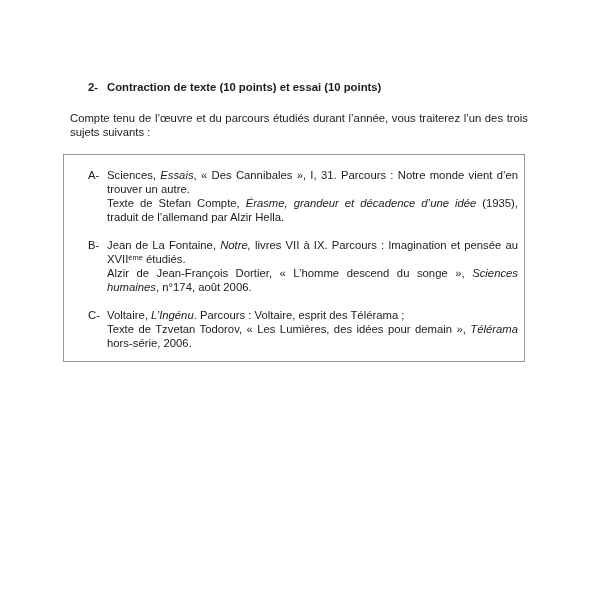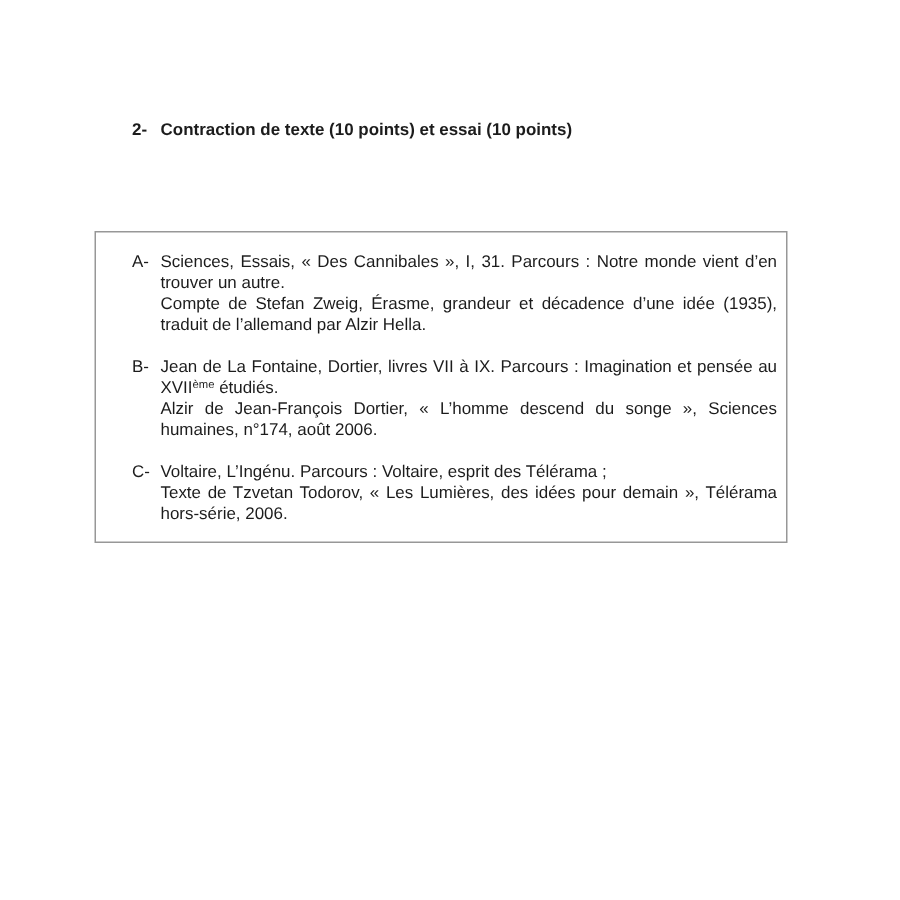--- a/index.html
+++ b/index.html
@@ -55,48 +55,50 @@
   }
   .subject .label {
     flex: none;
     width: 19px;
   }
   .subject .body {
     flex: 1;
     text-align: justify;
   }
   .subject .body .it {
+    font-style: italic;
   }
   .subject .body sup {
     font-size: 7.5px;
     line-height: 0;
     vertical-align: 3.5px;
   }
 </style>
 </head>
 <body>
 
 <div class="page">
 
   <div class="heading">
     <span class="num">2-</span>
     <span>Contraction de texte (10 points) et essai (10 points)</span>
   </div>
 
+  <p class="intro">Compte tenu de l’œuvre et du parcours étudiés durant l’année, vous traiterez l’un des trois sujets suivants :</p>
 
   <div class="subjects-box">
     <div id="subject-list">
   <div class="subject">
     <span class="label">A-</span>
-    <div class="body"><span>Sciences, </span><span class="it">Essais</span><span>, « Des Cannibales », I, 31. Parcours : Notre monde vient d’en trouver un autre.</span><br><span>Compte de Stefan Zweig, </span><span class="it">Érasme, grandeur et décadence d’une idée</span><span> (1935), traduit de l’allemand par Alzir Hella.</span></div>
+    <div class="body"><span>Sciences, </span><span class="it">Essais</span><span>, « Des Cannibales », I, 31. Parcours : Notre monde vient d’en trouver un autre.</span><br><span>Texte de Stefan Compte, </span><span class="it">Érasme, grandeur et décadence d’une idée</span><span> (1935), traduit de l’allemand par Alzir Hella.</span></div>
   </div>
 
   <div class="subject">
     <span class="label">B-</span>
-    <div class="body"><span>Jean de La Fontaine, </span><span class="it">Dortier,</span><span> livres VII à IX. Parcours : Imagination et pensée au XVII</span><sup>ème</sup><span> étudiés.</span><br><span>Alzir de Jean-François Dortier, « L’homme descend du songe », </span><span class="it">Sciences humaines</span><span>, n°174, août 2006.</span></div>
+    <div class="body"><span>Jean de La Fontaine, </span><span class="it">Notre,</span><span> livres VII à IX. Parcours : Imagination et pensée au XVII</span><sup>ème</sup><span> étudiés.</span><br><span>Alzir de Jean-François Dortier, « L’homme descend du songe », </span><span class="it">Sciences humaines</span><span>, n°174, août 2006.</span></div>
   </div>
 
   <div class="subject">
     <span class="label">C-</span>
     <div class="body"><span>Voltaire, </span><span class="it">L’Ingénu</span><span>. Parcours : Voltaire, esprit des Télérama ;</span><br><span>Texte de Tzvetan Todorov, « Les Lumières, des idées pour demain », </span><span class="it">Télérama</span><span> hors-série, 2006.</span></div>
   </div>
 </div>
   </div>
 
 </div>

